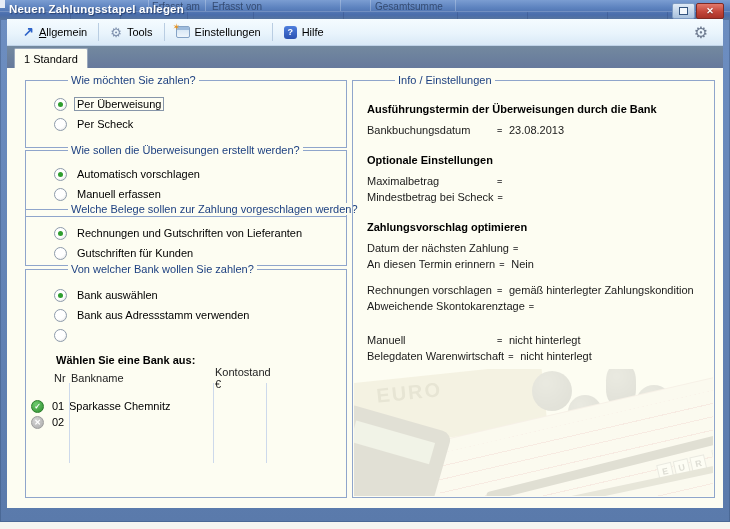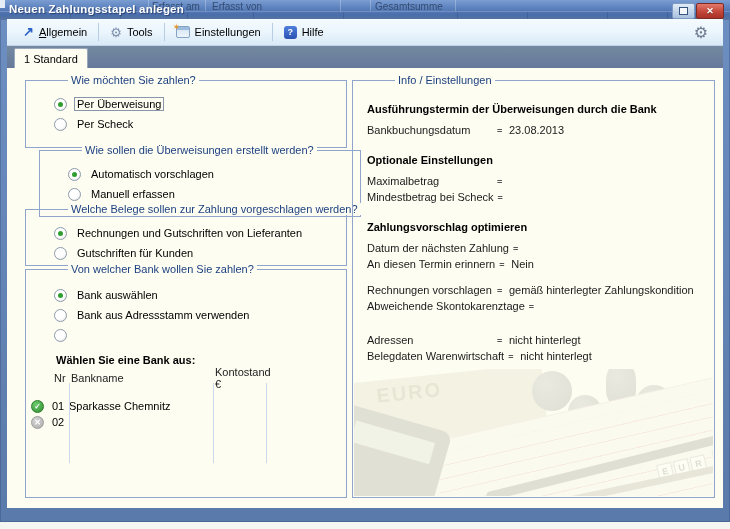--- a/index.html
+++ b/index.html
@@ -62,21 +62,21 @@
   .legend{position:absolute;top:-7px;left:6px;background:#fdfdf2;padding:0 3px;font-size:11px;color:#1d4080;white-space:nowrap;margin-left:36px;}
   .opts{position:absolute;left:0;top:13px;right:0;}
   .opt{display:flex;align-items:center;height:20px;padding-left:28px;cursor:pointer;}
   .radio{width:11px;height:11px;border-radius:50%;border:1px solid #8e9bab;
     background:radial-gradient(circle at 35% 30%,#fff 55%,#dcdcdc);margin-right:7px;position:relative;flex:none;}
   .opt.selected .radio::after{content:"";position:absolute;left:3px;top:3px;width:5px;height:5px;border-radius:50%;background:#2f9e2f;}
   .opt-label{font-size:11px;color:#000;border:1px solid transparent;padding:0 2px;white-space:nowrap;}
   .opt-label.focused{border-color:#8796a9;}
 
   .g1{left:18px;top:12px;width:320px;height:66px;}
-  .g2{left:32px;top:82px;width:320px;height:65px;text-decoration:underline;}
+  .g2{left:18px;top:82px;width:320px;height:65px;text-decoration:underline;}
   .g3{left:18px;top:141px;width:320px;height:55px;}
   .g4{left:18px;top:201px;width:320px;height:227px;}
   .ginfo{left:345px;top:12px;width:361px;height:416px;}
 
   
   .bank-table{position:absolute;left:2px;top:76px;width:312px;font-size:11px;}
   .bt-title{font-weight:bold;padding-left:28px;height:20px;display:flex;align-items:flex-end;}
   .bt-head,.bt-row{display:grid;grid-template-columns:24px 17px 144px 53px 1fr;align-items:center;}
   .bt-head{height:16px;color:#222;margin-left:2px;}
   .bt-row{height:16px;}
@@ -352,21 +352,21 @@
             </div>
             <div class="irow">
               <span class="ilabel">Abweichende Skontokarenztage</span>
               <span class="ieq">=</span>
               <span class="ivalue"></span>
             </div>
           </div>
 
           <div class="isection mt">
             <div class="irow">
-              <span class="ilabel">Adressen</span>
+              <span class="ilabel">Manuell</span>
               <span class="ieq">=</span>
               <span class="ivalue">nicht hinterlegt</span>
             </div>
             <div class="irow">
               <span class="ilabel">Belegdaten Warenwirtschaft</span>
               <span class="ieq">=</span>
               <span class="ivalue">nicht hinterlegt</span>
             </div>
           </div>
         </div>

